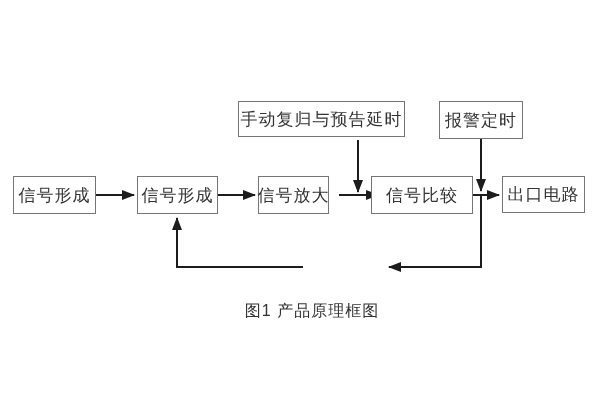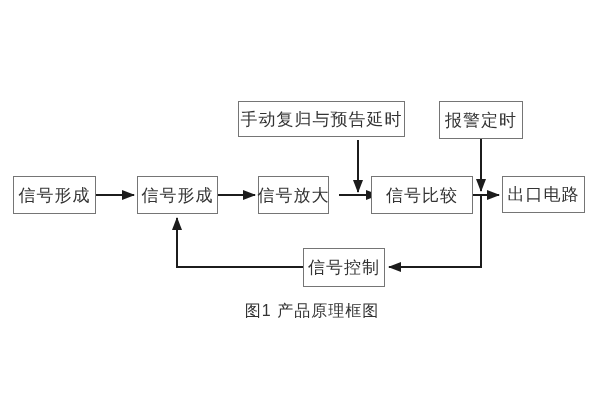--- a/index.html
+++ b/index.html
@@ -79,17 +79,16 @@
   <div class="node" style="left:258px; top:176px; width:71px;  height:38px;">信号放大</div>
 
   <div class="node" style="left:371px; top:176px; width:102px;  height:38px;">信号比较</div>
 
   <div class="node" style="left:502px; top:176px; width:83px;  height:37px;">出口电路</div>
 
   <div class="node" style="left:238px; top:101px; width:167px; height:36px;">手动复归与预告延时</div>
 
   <div class="node" style="left:439px; top:101px; width:84px;  height:38px;">报警定时</div>
 
-  <div class="node" style="left:303px; top:248px; width:82px;  height:39px;">信号控制</div>
 
   <div class="caption">图1 产品原理框图</div>
 
 </div>
 
 </body></html>

